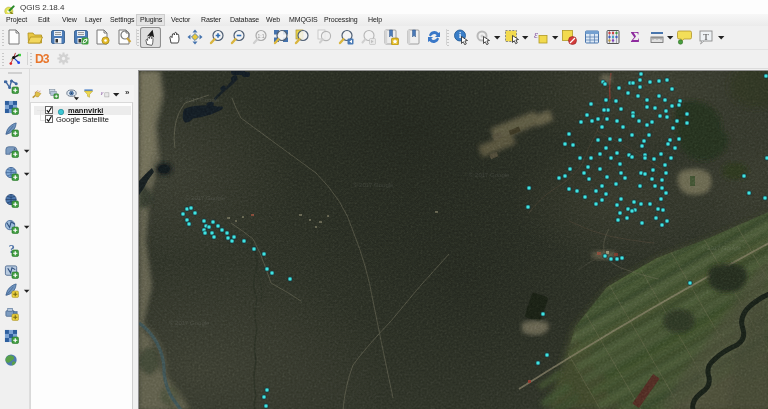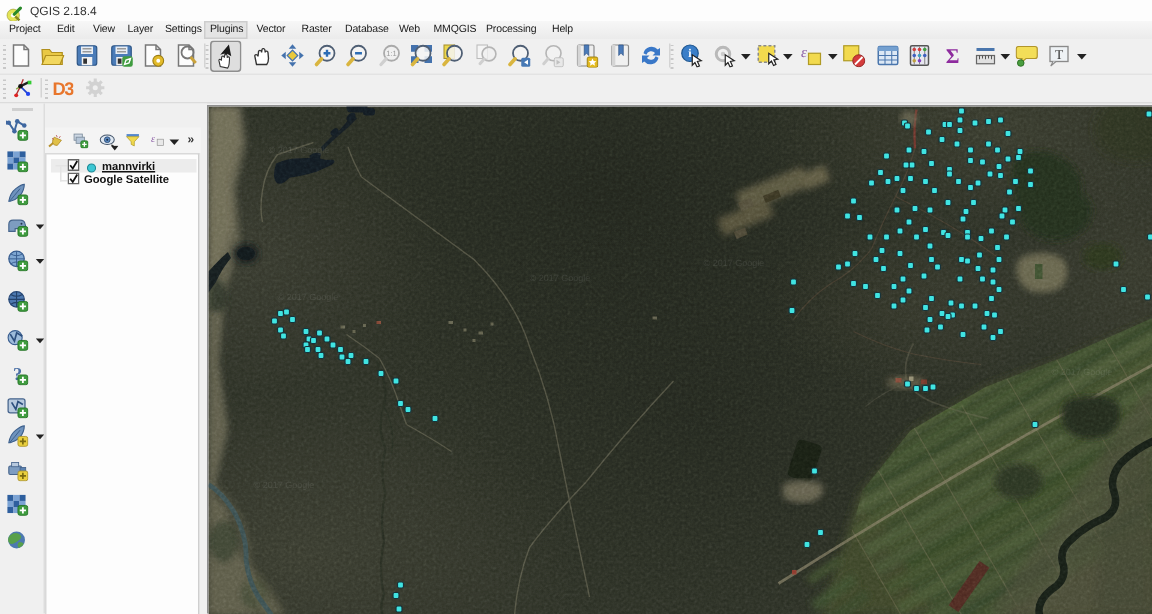--- a/index.html
+++ b/index.html
@@ -510,21 +510,21 @@
     <svg style="position:absolute;left:26px;top:4.5px;display:block" width="8" height="8" viewBox="0 0 8 8">
         <circle cx="4" cy="4" r="2.7" fill="#3cc6d3" stroke="#1e8a96" stroke-width="0.7"></circle>
       </svg>
     <span style="position:absolute;left:37px;top:3px;font-size:7.5px;font-weight:bold;color:#111;text-decoration:underline">mannvirki</span>
     <div style="position:absolute;left:14px;top:12px">
         <svg style="display:block" width="8" height="8" viewBox="0 0 8 8">
           <rect x="0.5" y="0.5" width="7" height="7" fill="#fdfdfd" stroke="#666" stroke-width="1"></rect>
           <path d="M1.8,4.2 l1.7,2.1 l3,-5" fill="none" stroke="#111" stroke-width="1.2"></path>
         </svg>
       </div>
-    <span style="position:absolute;left:25px;top:12px;font-size:7.5px;font-weight:bold;color:#111">Google Satellite</span>
+    <span style="position:absolute;left:25px;top:12px;font-size:7.5px;font-weight:normal;color:#111">Google Satellite</span>
   </div>
 </div>
 <div class="ic" style="left:32px;top:88px;width:11px;height:11px">
     <svg width="100%" height="100%" viewBox="0 0 16 16">
       <path d="M1,14 L7,9" stroke="#b8922e" stroke-width="2"></path>
       <path d="M6,5 l7,3 l-4,5 q-3.5,0.5 -4.5,-2.5 q-0.5,-3.5 1.5,-5.5 z" fill="#e0c048" stroke="#a8831e" stroke-width="0.7"></path>
       <path d="M8,3 l1,2 M12,4 l-1.2,1.8 M4,6 l1.8,1.4" stroke="#c06060" stroke-width="0.9"></path>
     </svg>
   </div>
 <div class="ic" style="left:48px;top:88px;width:11px;height:11px">

